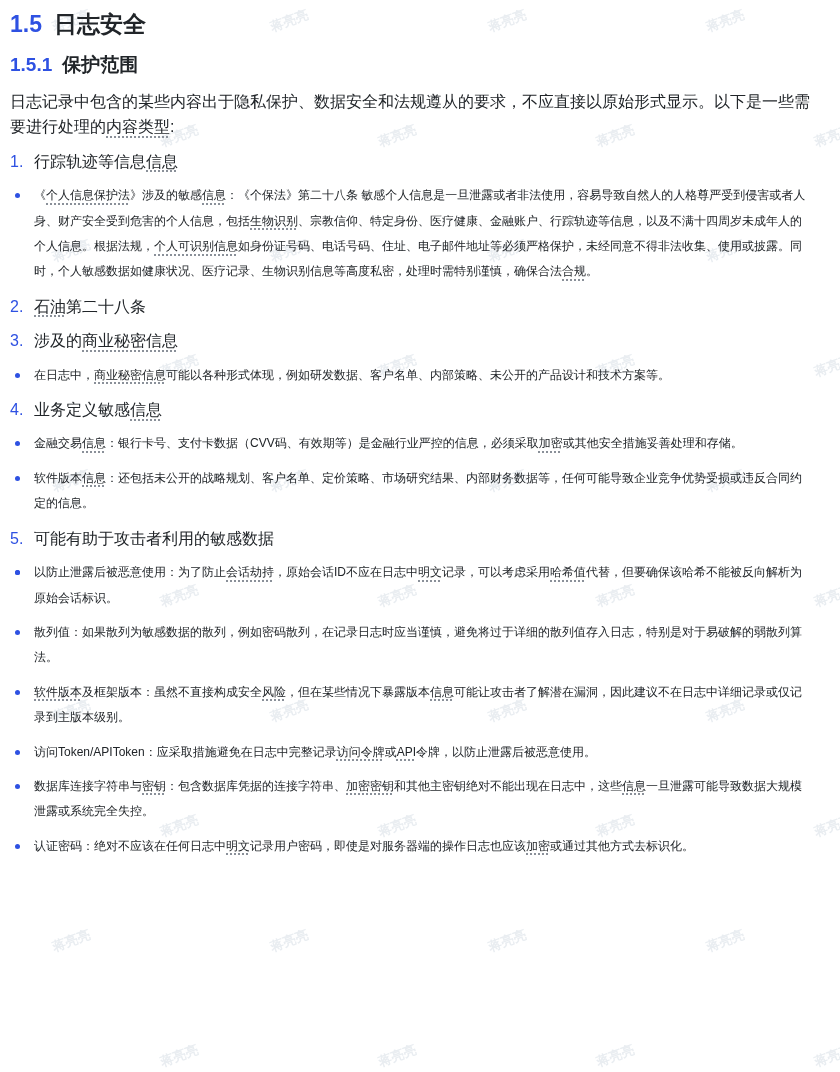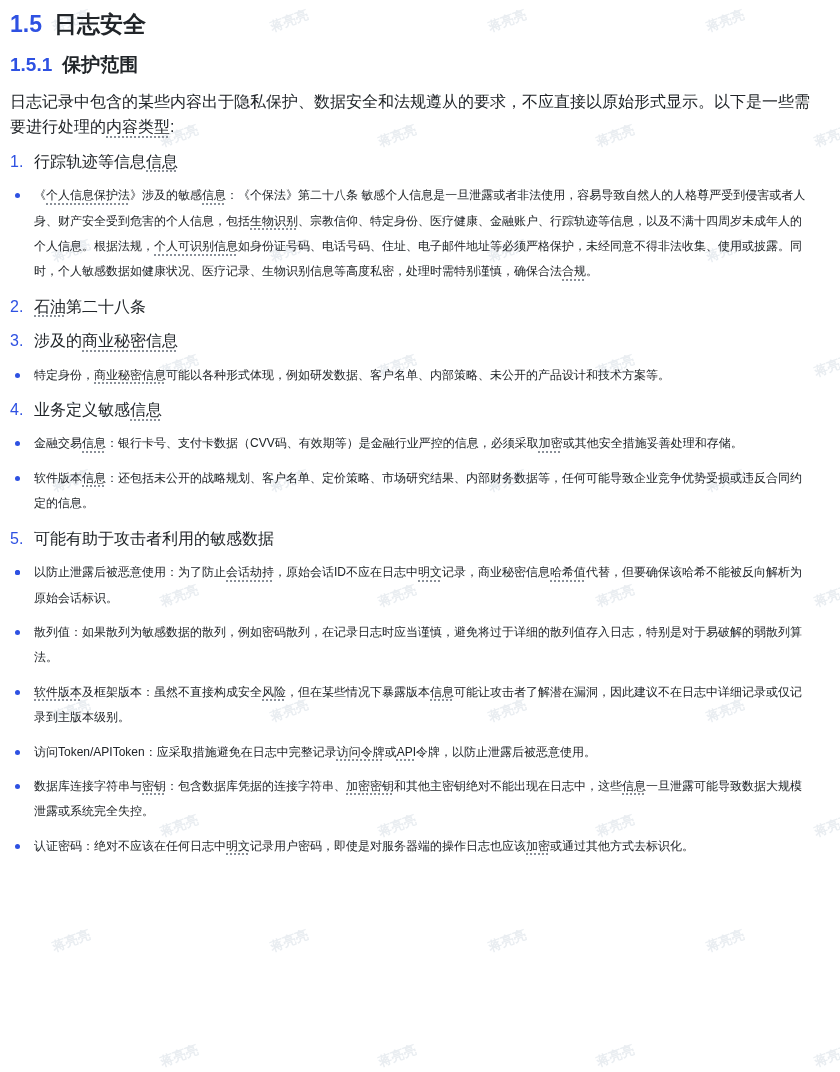--- a/index.html
+++ b/index.html
@@ -128,26 +128,26 @@
 
 <div class="content">
   <h1 class="doc-h1"><span class="num-blue">1.5</span><span>日志安全</span></h1>
   <h2 class="doc-h2"><span class="num-blue">1.5.1</span><span>保护范围</span></h2>
   <p class="para" id="intro"><span>日志记录中包含的某些内容出于隐私保护、数据安全和法规遵从的要求，不应直接以原始形式显示。以下是一些需要进行处理的</span><span class="u">内容类型</span><span>:</span></p>
   <div id="list">
       <div class="num-item"><span class="num">1.</span><span>行踪轨迹等信息</span><span class="u">信息</span></div>
       <div class="bullet-item"><span class="dot"></span><span>《</span><span class="u">个人信息保护法</span><span>》涉及的敏感</span><span class="u">信息</span><span>：《个保法》第二十八条 敏感个人信息是一旦泄露或者非法使用，容易导致自然人的人格尊严受到侵害或者人身、财产安全受到危害的个人信息，包括</span><span class="u">生物识别</span><span>、宗教信仰、特定身份、医疗健康、金融账户、行踪轨迹等信息，以及不满十四周岁未成年人的个人信息。根据法规，</span><span class="u">个人可识别信息</span><span>如身份证号码、电话号码、住址、电子邮件地址等必须严格保护，未经同意不得非法收集、使用或披露。同时，个人敏感数据如健康状况、医疗记录、生物识别信息等高度私密，处理时需特别谨慎，确保合法</span><span class="u">合规</span><span>。</span></div>
       <div class="num-item"><span class="num">2.</span><span class="u">石油</span><span>第二十八条</span></div>
       <div class="num-item"><span class="num">3.</span><span>涉及的</span><span class="u">商业秘密信息</span></div>
-      <div class="bullet-item"><span class="dot"></span><span>特定身份，</span><span class="u">商业秘密信息</span><span>可能以各种形式体现，例如研发数据、客户名单、内部策略、未公开的产品设计和技术方案等。</span></div>
+      <div class="bullet-item"><span class="dot"></span><span>在日志中，</span><span class="u">商业秘密信息</span><span>可能以各种形式体现，例如研发数据、客户名单、内部策略、未公开的产品设计和技术方案等。</span></div>
       <div class="num-item"><span class="num">4.</span><span>业务定义敏感</span><span class="u">信息</span></div>
       <div class="bullet-item"><span class="dot"></span><span>金融交易</span><span class="u">信息</span><span>：银行卡号、支付卡数据（CVV码、有效期等）是金融行业严控的信息，必须采取</span><span class="u">加密</span><span>或其他安全措施妥善处理和存储。</span></div>
       <div class="bullet-item"><span class="dot"></span><span>软件版本</span><span class="u">信息</span><span>：还包括未公开的战略规划、客户名单、定价策略、市场研究结果、内部财务数据等，任何可能导致企业竞争优势受损或违反合同约定的信息。</span></div>
       <div class="num-item"><span class="num">5.</span><span>可能有助于攻击者利用的敏感数据</span></div>
       <div class="bullet-item"><span class="dot"></span></div>
-      <div class="bullet-item"><span class="dot"></span><span>以防止泄露后被恶意使用：为了防止</span><span class="u">会话劫持</span><span>，原始会话ID不应在日志中</span><span class="u">明文</span><span>记录，商业秘密信息</span><span class="u">哈希值</span><span>代替，但要确保该哈希不能被反向解析为原始会话标识。</span></div>
+      <div class="bullet-item"><span class="dot"></span><span>以防止泄露后被恶意使用：为了防止</span><span class="u">会话劫持</span><span>，原始会话ID不应在日志中</span><span class="u">明文</span><span>记录，可以考虑采用</span><span class="u">哈希值</span><span>代替，但要确保该哈希不能被反向解析为原始会话标识。</span></div>
       <div class="bullet-item"><span class="dot"></span><span>散列值：如果散列为敏感数据的散列，例如密码散列，在记录日志时应当谨慎，避免将过于详细的散列值存入日志，特别是对于易破解的弱散列算法。</span></div>
       <div class="bullet-item"><span class="dot"></span><span class="u">软件版本</span><span>及框架版本：虽然不直接构成安全</span><span class="u">风险</span><span>，但在某些情况下暴露版本</span><span class="u">信息</span><span>可能让攻击者了解潜在漏洞，因此建议不在日志中详细记录或仅记录到主版本级别。</span></div>
       <div class="bullet-item"><span class="dot"></span><span>访问Token/APIToken：应采取措施避免在日志中完整记录</span><span class="u">访问令牌</span><span>或</span><span class="u">API</span><span>令牌，以防止泄露后被恶意使用。</span></div>
       <div class="bullet-item"><span class="dot"></span><span>数据库连接字符串与</span><span class="u">密钥</span><span>：包含数据库凭据的连接字符串、</span><span class="u">加密密钥</span><span>和其他主密钥绝对不能出现在日志中，这些</span><span class="u">信息</span><span>一旦泄露可能导致数据大规模泄露或系统完全失控。</span></div>
       <div class="bullet-item"><span class="dot"></span><span>认证密码：绝对不应该在任何日志中</span><span class="u">明文</span><span>记录用户密码，即使是对服务器端的操作日志也应该</span><span class="u">加密</span><span>或通过其他方式去标识化。</span></div>
     </div>
 </div>
 
 </body></html>

